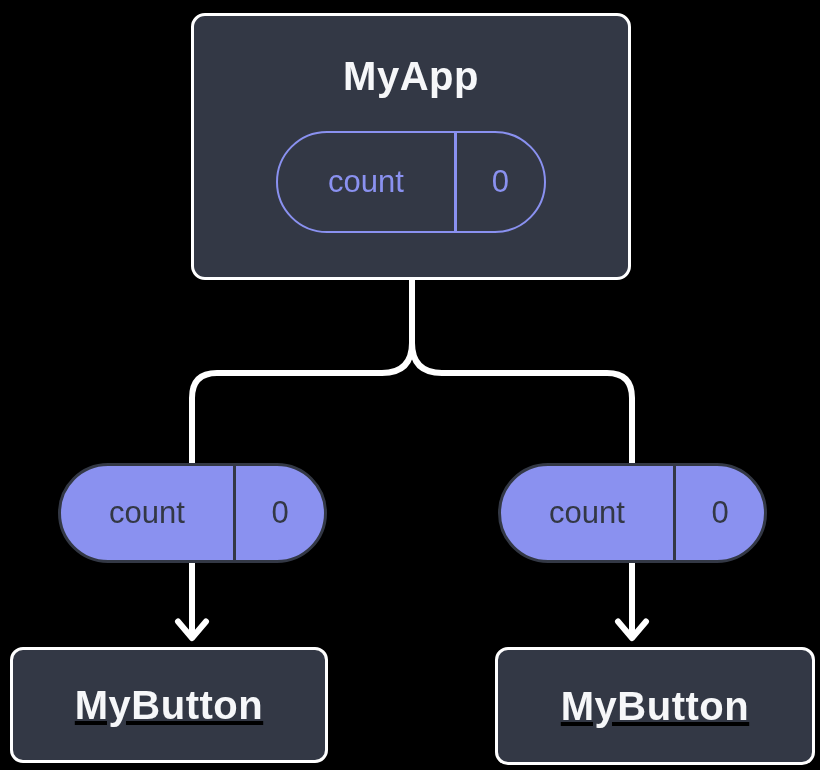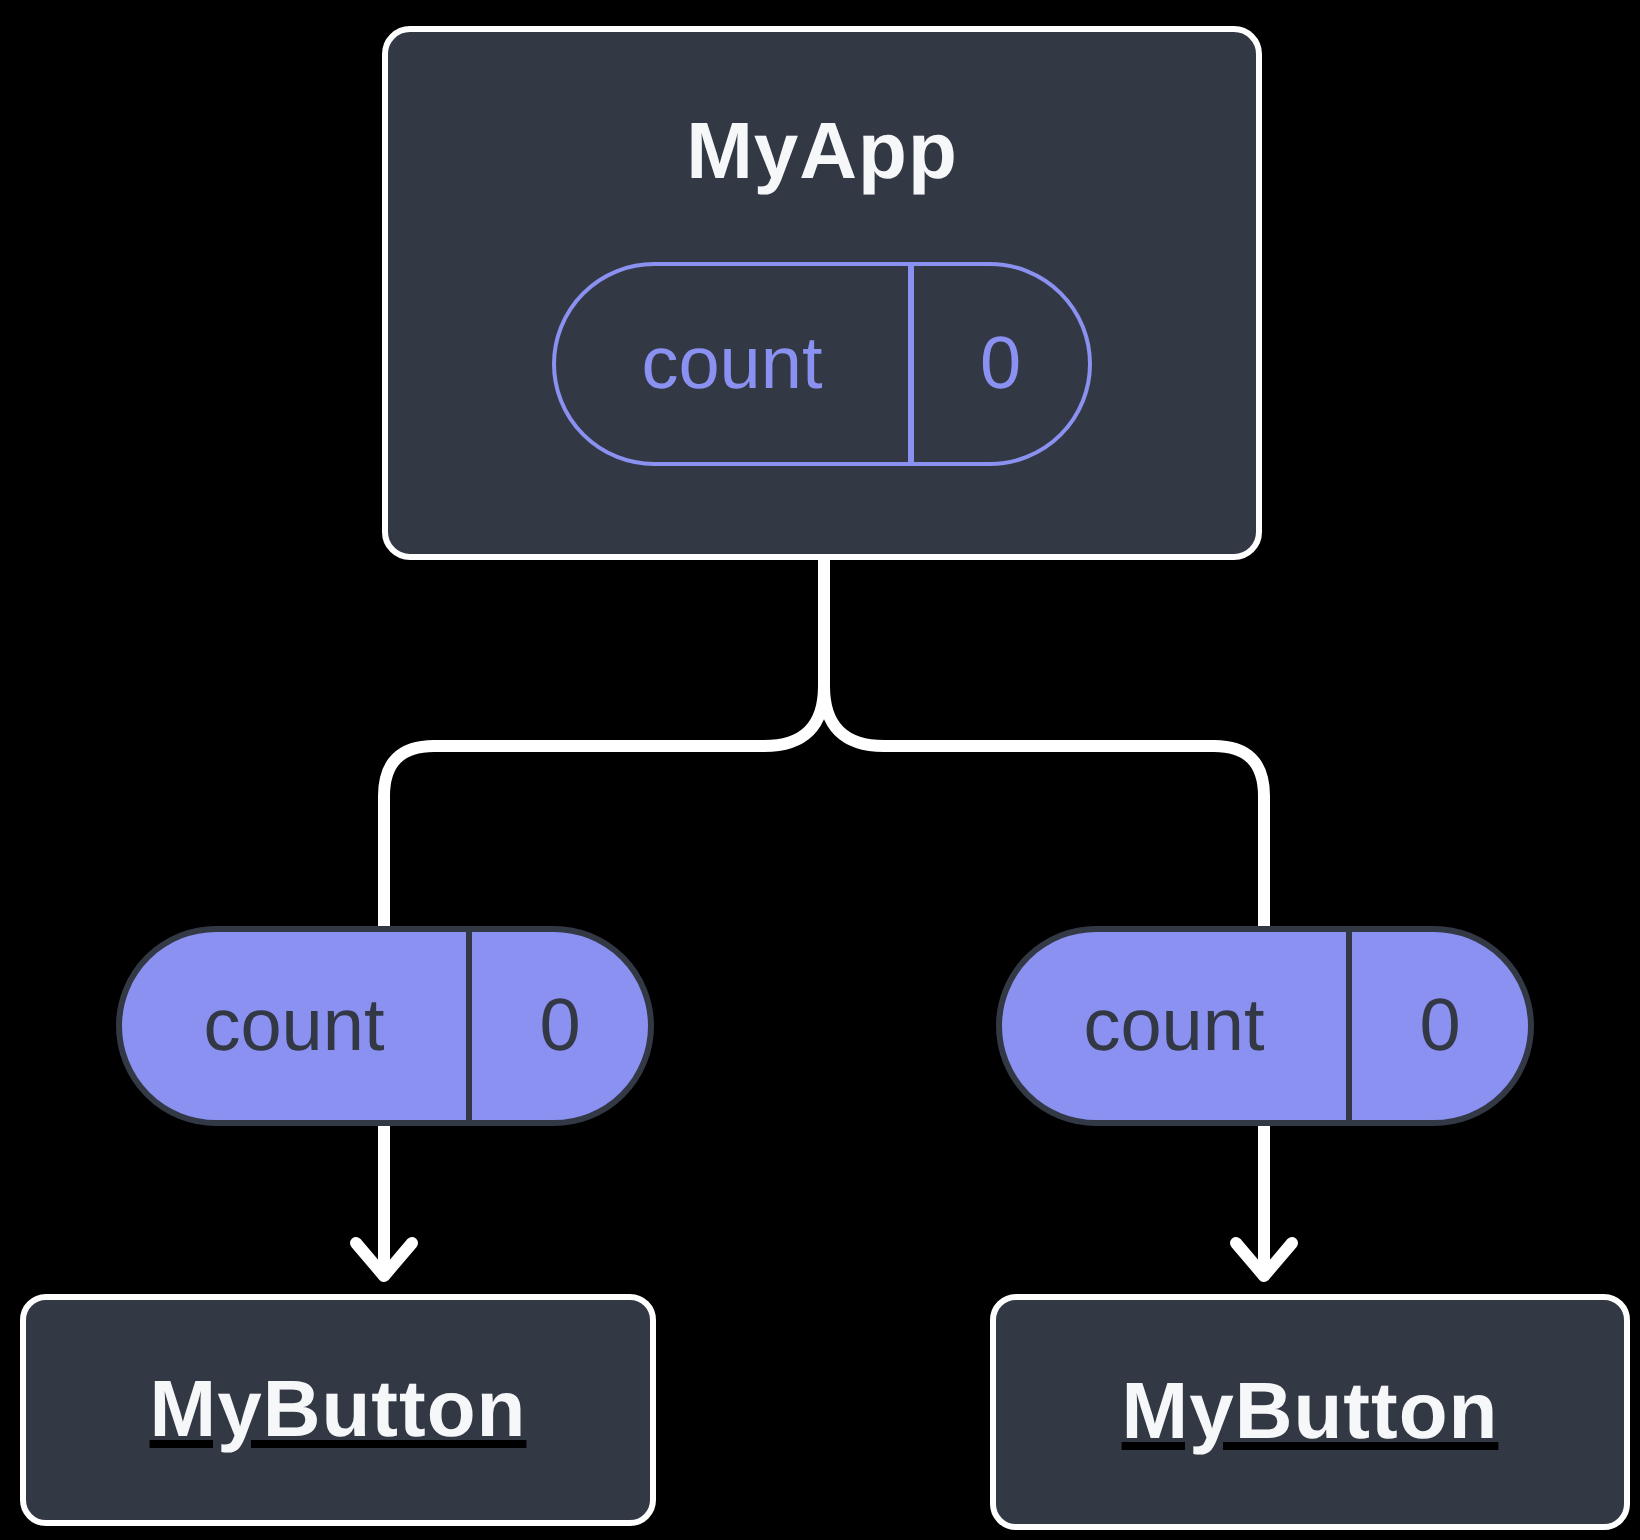--- a/index.html
+++ b/index.html
@@ -45,21 +45,21 @@
     border-radius:13px;
     text-decoration:underline;
   }
   .node-leaf-left{left:10px;top:647px;width:318px;height:116px;}
   .node-leaf-right{left:495px;top:647px;width:320px;height:118px;}
 
   
   .pill{
     display:flex;align-items:stretch;
     border-radius:51px;overflow:hidden;
-    font-size:37px;
+    font-size:31px;
     z-index:2;
   }
   .pill-outline{
     width:270px;height:102px;
     margin-top:32px;
     border:2.5px solid var(--accent);
     color:var(--accent);
     background:transparent;
   }
   .pill-solid{

